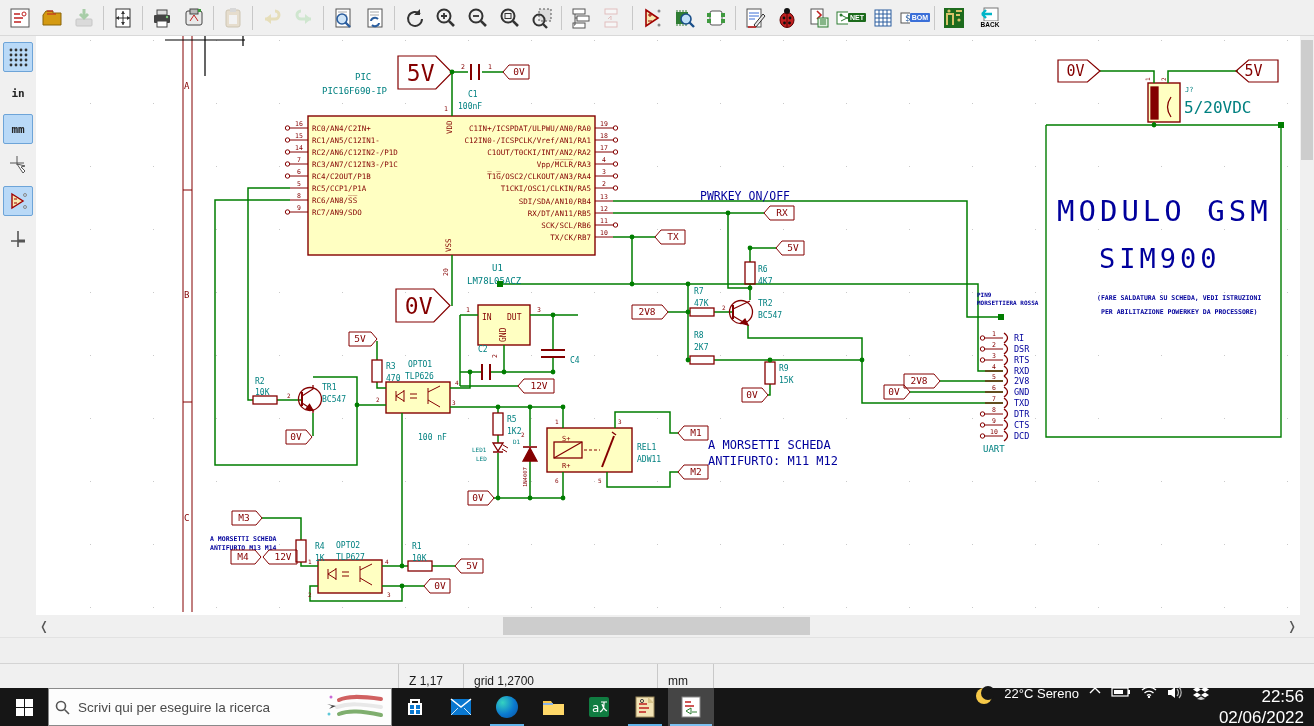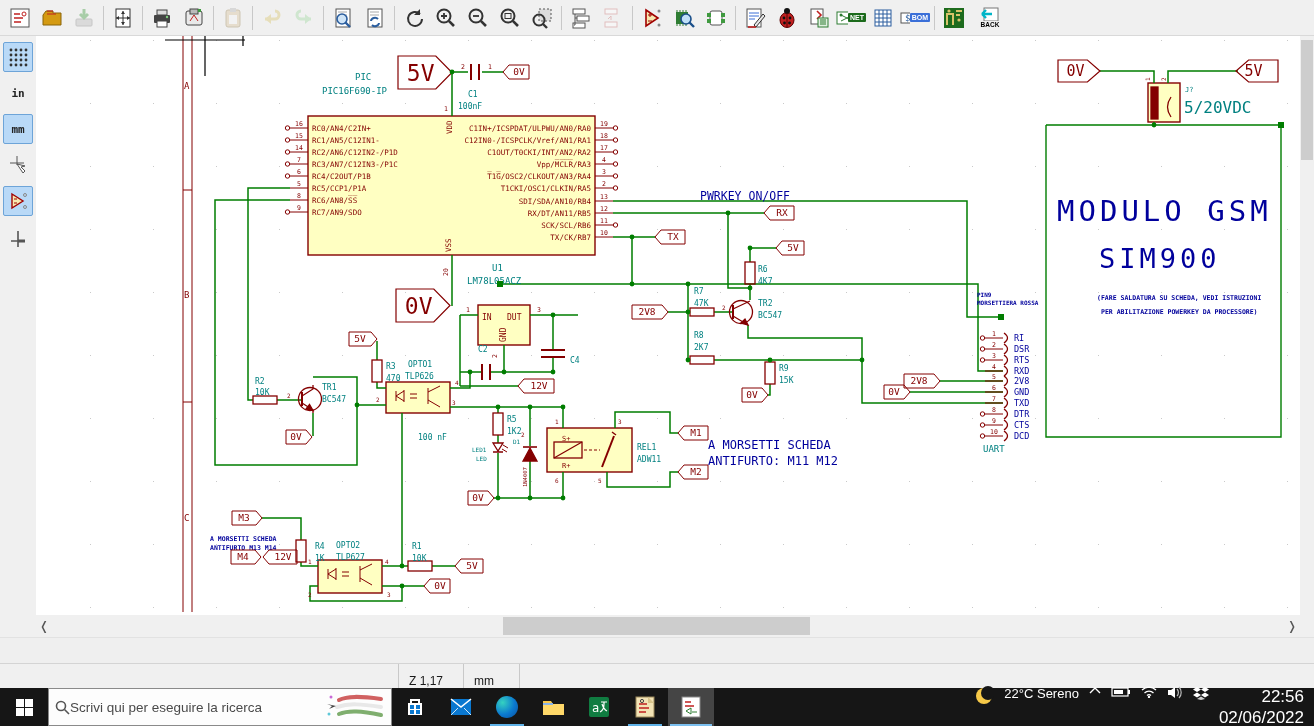--- a/index.html
+++ b/index.html
@@ -31,21 +31,21 @@
   .hthumb{position:absolute;left:451px;top:2px;width:307px;height:18px;background:#cdcdcd}
   .gap{position:absolute;left:0;top:637px;width:1314px;height:26px;background:#efefef;border-top:1px solid #e2e2e2}
   
   .statusbar{position:absolute;left:0;top:663px;width:1314px;height:34px;background:#f0f0f0;border-top:1px solid #d4d4d4;display:flex;align-items:center;font-size:12px;color:#1a1a1a}
   .sb{height:100%;display:flex;align-items:center;padding-left:10px;border-left:1px solid #c9c9c9}
   
   .taskbar{position:absolute;left:0;top:688px;width:1314px;height:38px;background:#161616;display:flex;align-items:center;color:#fff}
   .start{width:48px;height:38px;display:flex;align-items:center;justify-content:center}
   .winlogo{display:grid;grid-template-columns:8px 8px;grid-template-rows:8px 8px;gap:1px}
   .winlogo div{background:#fff}
-  .search{width:344px;height:38px;background:#fdfdfd;border:1px solid #8a8a8a;display:flex;align-items:center;padding:4px 6px;color:#4a4a4a;font-size:13.5px}
+  .search{width:344px;height:38px;background:#fdfdfd;border:1px solid #8a8a8a;display:flex;align-items:center;gap:8px;padding:4px 6px;color:#4a4a4a;font-size:13.5px}
   .doodle{margin-left:auto}
   .ticon{width:46px;height:38px;display:flex;align-items:center;justify-content:center;position:relative}
   .ticon.run::after{content:"";position:absolute;left:6px;right:6px;bottom:0;height:2px;background:#5fb2e8}
   .ticon.active{background:#454545}
   .ticon.active::after{content:"";position:absolute;left:2px;right:2px;bottom:0;height:2px;background:#7cc0f0}
   .tray{margin-left:auto;display:flex;align-items:flex-start;gap:10px;padding-right:10px;font-size:13px}
   .clock{text-align:right;font-size:17px;line-height:1.25}
 </style>
 </head>
 <body>
@@ -738,20 +738,21 @@
     <div class="htrack">
         <div class="hthumb"></div>
       </div>
     <div class="harrow">❭</div>
   </div>
   <div class="gap"></div>
 
   <div class="statusbar">
     <div style="width:398px;height:100%"></div>
     <div class="sb" style="width:65px">Z 1,17</div>
+    <div class="sb" style="width:194px">grid 1,2700</div>
     <div class="sb" style="width:56px">mm</div>
     <div class="sb" style="flex:1"></div>
   </div>
 
   <div class="taskbar">
     <div class="start">
         <div class="winlogo">
           <div></div>
           <div></div>
           <div></div>

